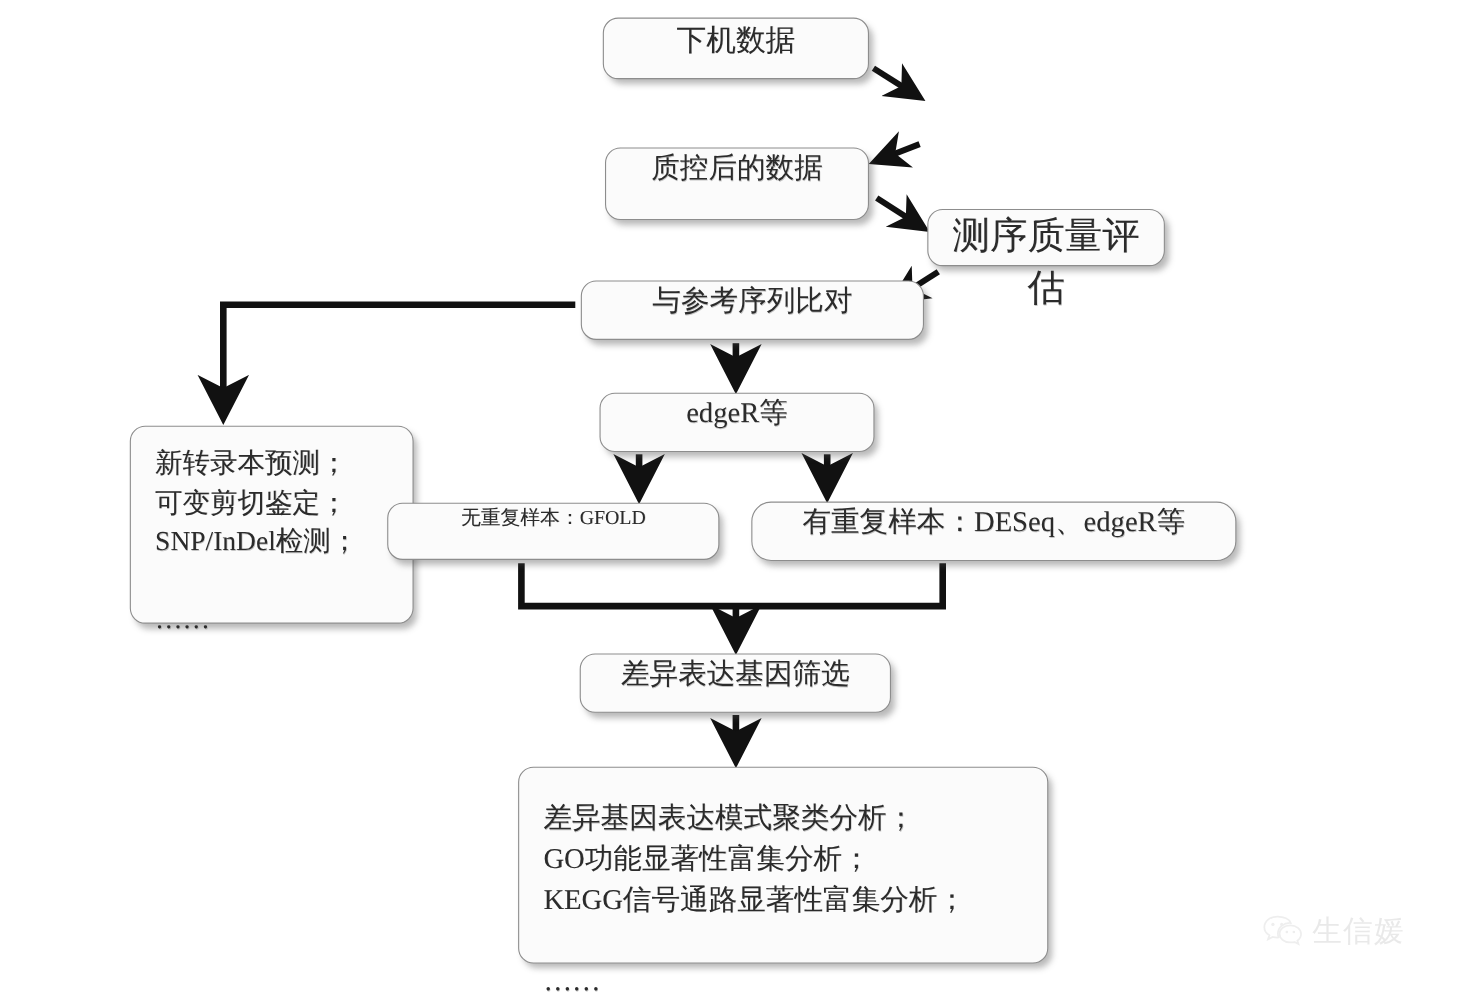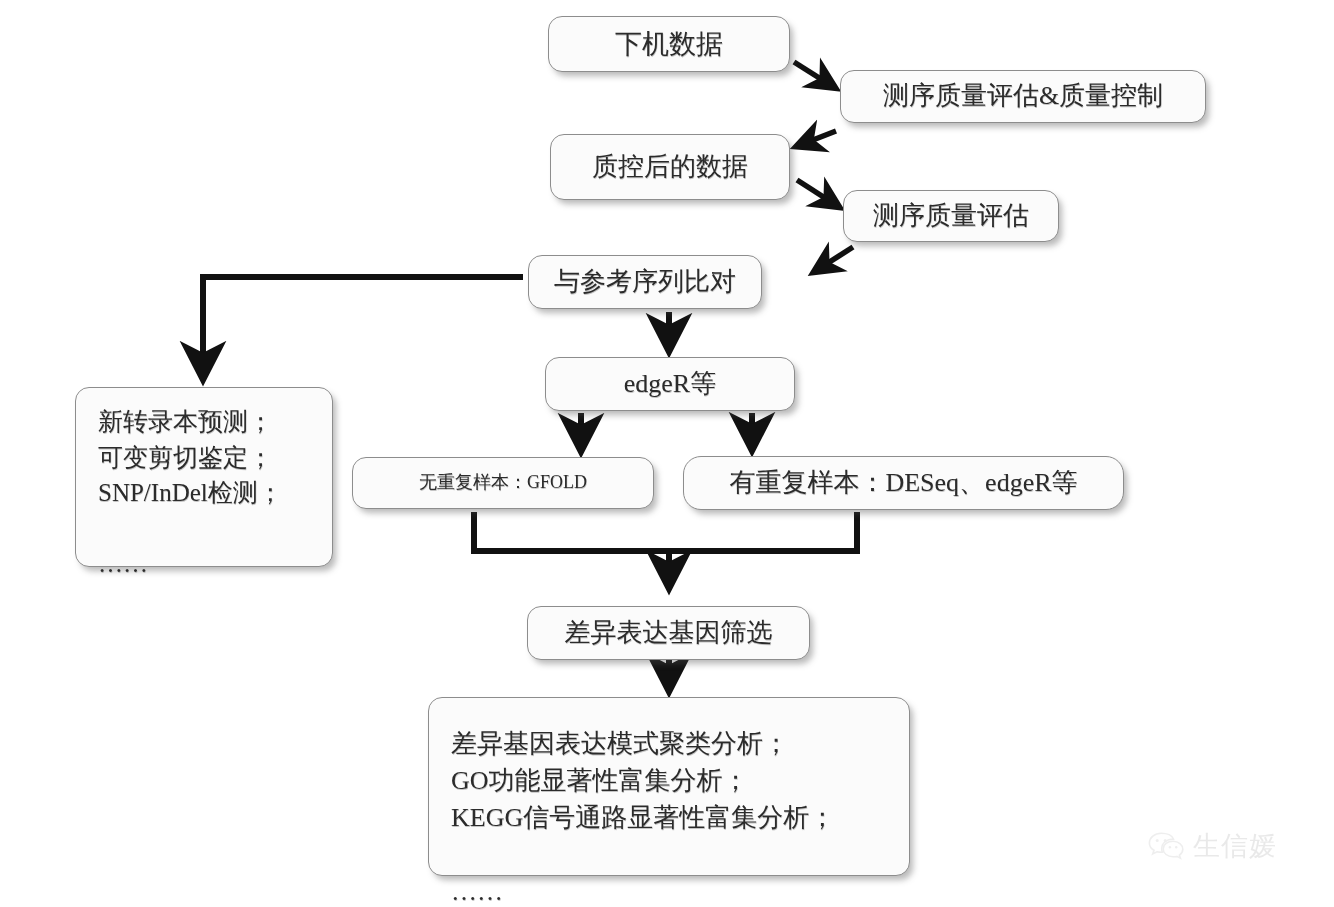--- a/index.html
+++ b/index.html
@@ -16,35 +16,35 @@
     font-family: "Liberation Serif", "DejaVu Serif", serif;
   }
   .node {
     position: absolute;
     box-sizing: border-box;
     background: #fbfbfb;
     border: 1.5px solid #8d8d8d;
     border-radius: 14px;
     box-shadow: 4px 5px 6px -1px rgba(80,80,80,0.40);
     display: flex;
-    align-items: center;
     justify-content: center;
     color: #2b2b2b;
     line-height: 1.42;
     text-shadow: 0.5px 0.5px 0px rgba(150,150,150,0.55);
   }
   .node .txt {
     display: block;
     white-space: pre-line;
     padding: 0 10px;
   }
   .node.center .txt { text-align: center; }
   .node.left-align {
     justify-content: flex-start;
     align-items: flex-start;
+    margin-left: 43px;
   }
   .node.left-align .txt {
     text-align: left;
     padding: 0;
   }
   .edges {
     position: absolute;
     left: 0;
     top: 0;
     width: 1334px;
@@ -120,33 +120,30 @@
 
     <g>
       <line x1="669" y1="650" x2="669" y2="690" stroke="#111111" stroke-width="6" marker-end="url(#ah)"></line>
     </g>
   </svg>
 
   <div class="node center" style="left: 548px; top: 16px; width: 242px; height: 56px; font-size: 27px;">
     <span class="txt">下机数据</span>
   </div>
 
-  <div class="node center" style="left: 840px; top: 70px; width: 366px; height: 53px; font-size: 26px;">
-    <span class="txt">测序质量评估&amp;质量控制</span>
-  </div>
 
   <div class="node center" style="left: 550px; top: 134px; width: 240px; height: 66px; font-size: 26px;">
     <span class="txt">质控后的数据</span>
   </div>
 
-  <div class="node center" style="left: 843px; top: 190px; width: 216px; height: 52px; font-size: 26px;">
+  <div class="node center" style="left: 843px; top: 190px; width: 216px; height: 52px; font-size: 34px;">
     <span class="txt">测序质量评估</span>
   </div>
 
-  <div class="node center" style="left: 528px; top: 255px; width: 234px; height: 54px; font-size: 26px;">
+  <div class="node center" style="left: 528px; top: 255px; width: 312px; height: 54px; font-size: 26px;">
     <span class="txt">与参考序列比对</span>
   </div>
 
   <div class="node left-align" style="left: 75px; top: 387px; width: 258px; height: 180px; font-size: 25px; padding: 16px 0px 0px 22px;">
     <span class="txt">新转录本预测；
 可变剪切鉴定；
 SNP/InDel检测；
 
 ……</span>
   </div>
@@ -156,21 +153,21 @@
   </div>
 
   <div class="node center" style="left: 352px; top: 457px; width: 302px; height: 52px; font-size: 18px;">
     <span class="txt">无重复样本：GFOLD</span>
   </div>
 
   <div class="node center" style="left: 683px; top: 456px; width: 441px; height: 54px; font-size: 26px; border-radius: 18px;">
     <span class="txt">有重复样本：DESeq、edgeR等</span>
   </div>
 
-  <div class="node center" style="left: 527px; top: 594px; width: 283px; height: 54px; font-size: 26px; margin-top: 12px;">
+  <div class="node center" style="left: 527px; top: 594px; width: 283px; height: 54px; font-size: 26px;">
     <span class="txt">差异表达基因筛选</span>
   </div>
 
   <div class="node left-align" style="left: 428px; top: 697px; width: 482px; height: 179px; font-size: 26px; padding: 28px 0px 0px 22px;">
     <span class="txt">差异基因表达模式聚类分析；
 GO功能显著性富集分析；
 KEGG信号通路显著性富集分析；
 
 ……</span>
   </div>

